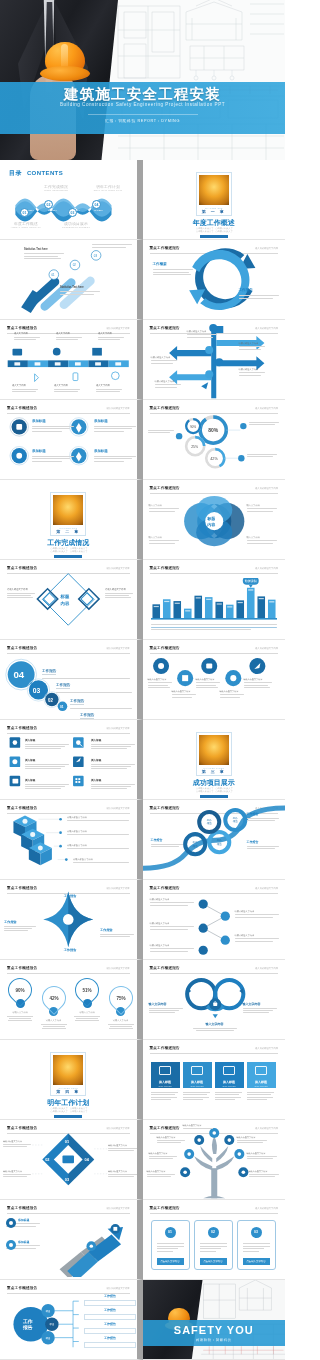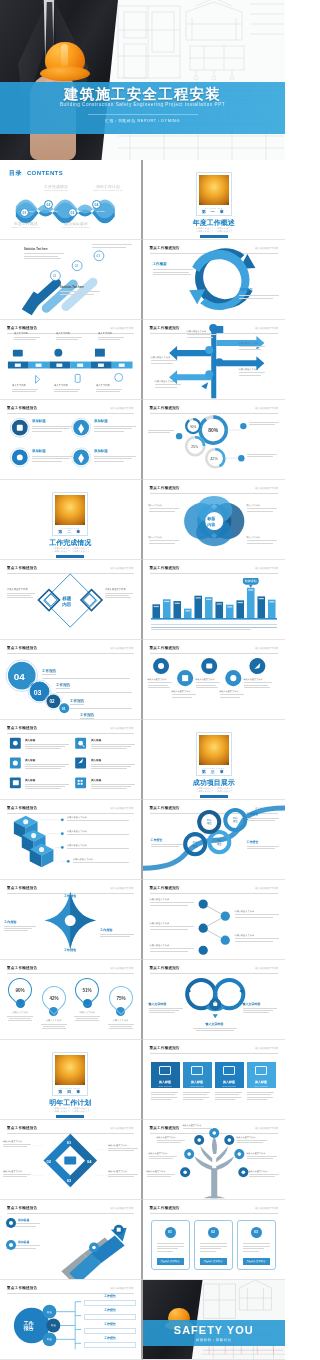--- a/index.html
+++ b/index.html
@@ -91,21 +91,21 @@
     background:rgba(255,255,255,.35);
   }
 
   
   .grid {
     position:absolute; left:0; top:160px; width:285px;
     display:grid; grid-template-columns:1fr 1fr;
   }
   .slide {
     position:relative; width:142.5px; height:80px;
-    background:#fff; border-right:2px solid #a3a3a3; border-bottom:1px solid #e4e4e4;
+    background:#fff; border-right:6px solid #a3a3a3; border-bottom:1px solid #e4e4e4;
     overflow:hidden;
   }
   .slide:nth-child(2n) { border-right:none; }
 
   .s-head { position:absolute; left:7px; top:6px; right:7px; }
   .s-head-t { font-size:3.6px; font-weight:bold; color:#2b2b2b; letter-spacing:.2px; }
   .s-head-r { position:absolute; right:0; top:1px; font-size:2.3px; color:#b2b2b2; }
   .s-head-line { position:absolute; left:7px; top:13px; right:7px; height:1px; background:#d9d9d9; }
 
   

